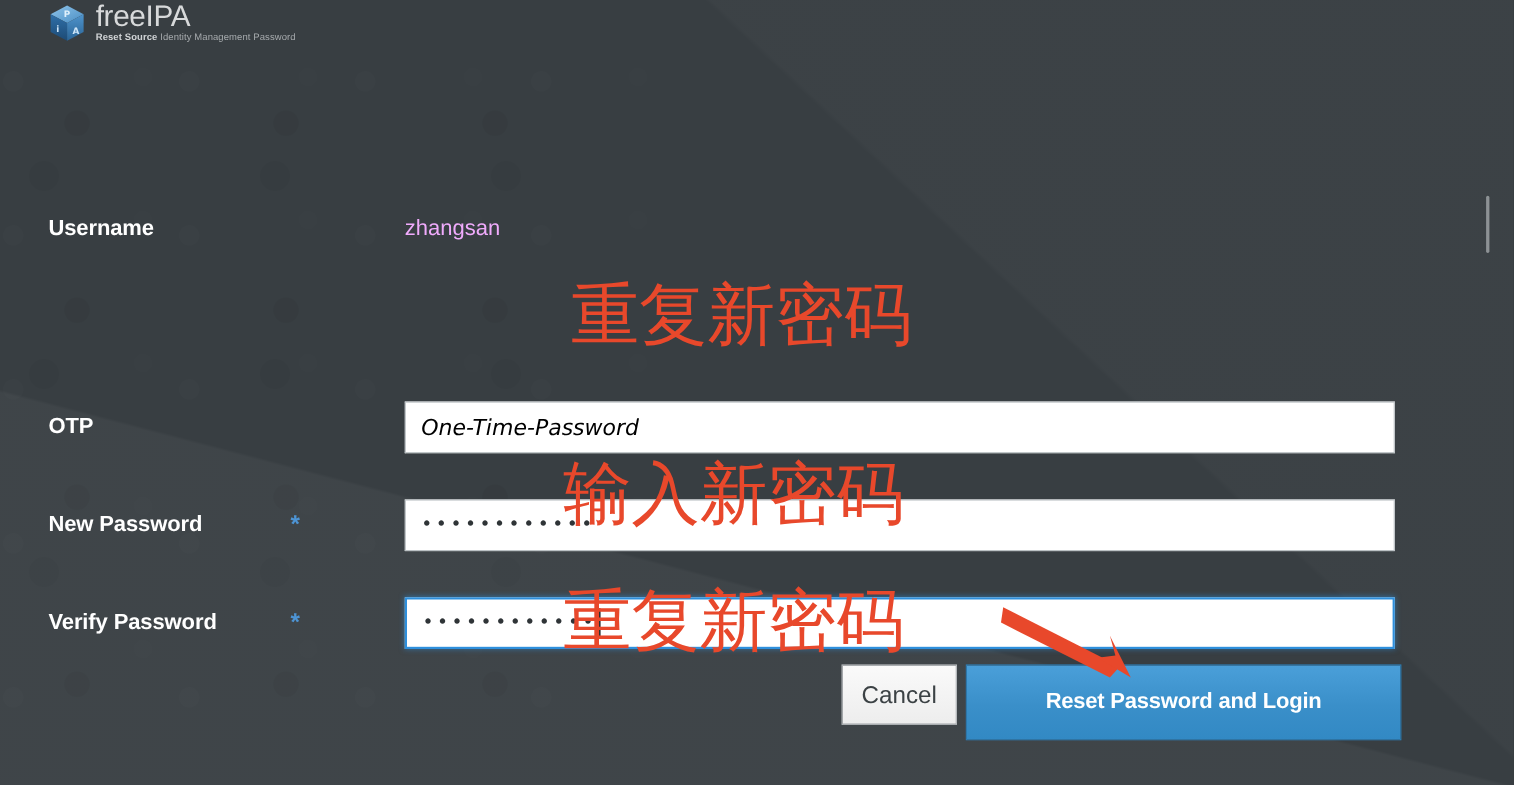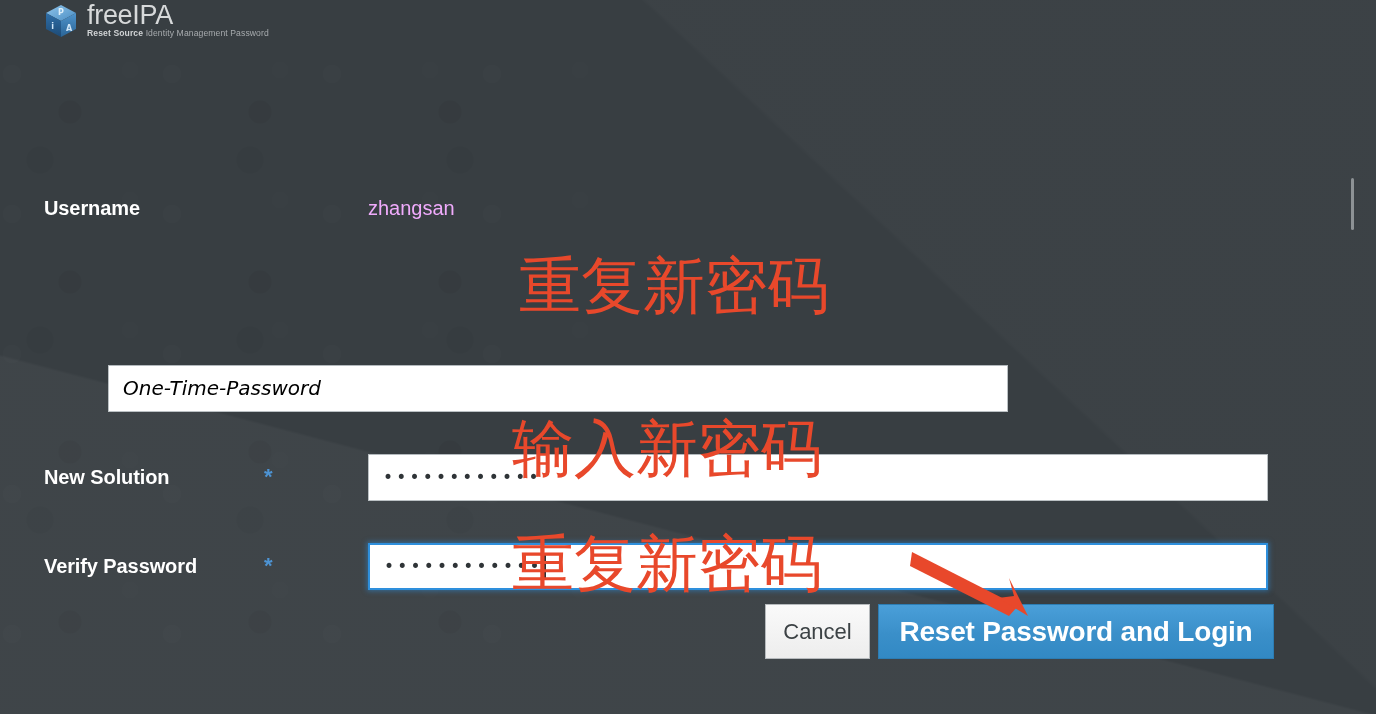--- a/index.html
+++ b/index.html
@@ -174,26 +174,26 @@
     border: 1px solid #b6babd;
     color: #3c4245;
     font-size: 22px;
     font-weight: 400;
     display: flex; align-items: center; justify-content: center;
     cursor: pointer;
     font-family: "Liberation Sans", sans-serif;
     text-align: right;
   }
   #submit-button {
-    width: 396px; height: 55px;
+    width: 396px; height: 69px;
     margin-left: 8px;
     background: linear-gradient(to bottom, #4a9fd9 0%, #3a8fc9 55%, #3289c4 100%);
     border: 1px solid #2c7db4;
     color: #ffffff;
-    font-size: 28px;
+    font-size: 20px;
     font-weight: 700;
     display: flex; align-items: center; justify-content: center;
     cursor: pointer;
     letter-spacing: -0.2px;
   }
 
   
   #scrollbar-track {
     position: absolute;
     right: 20px; top: 0;
@@ -271,28 +271,29 @@
 <div id="reset-form">
 
   <div class="form-row" style="top:188px;height:40px;">
     <div class="field-label">Username</div>
     <div class="required-star"></div>
     <div class="field-static">zhangsan</div>
   </div>
 
 
   <div class="form-row" style="top:363px;height:50px;">
+    <div class="field-label">OTP</div>
     <div class="required-star"></div>
     <div class="text-input">
       <span class="placeholder">One-Time-Password</span>
     </div>
   </div>
 
   <div class="form-row" style="top:452px;height:50px;">
-    <div class="field-label">New Solution</div>
+    <div class="field-label">New Password</div>
     <div class="required-star">*</div>
     <div class="text-input">
       <span class="pw-dots">••••••••••••</span>
     </div>
   </div>
 
   <div class="form-row" style="top:542px;height:48px;">
     <div class="field-label">Verify Password</div>
     <div class="required-star">*</div>
     <div class="text-input focused">

